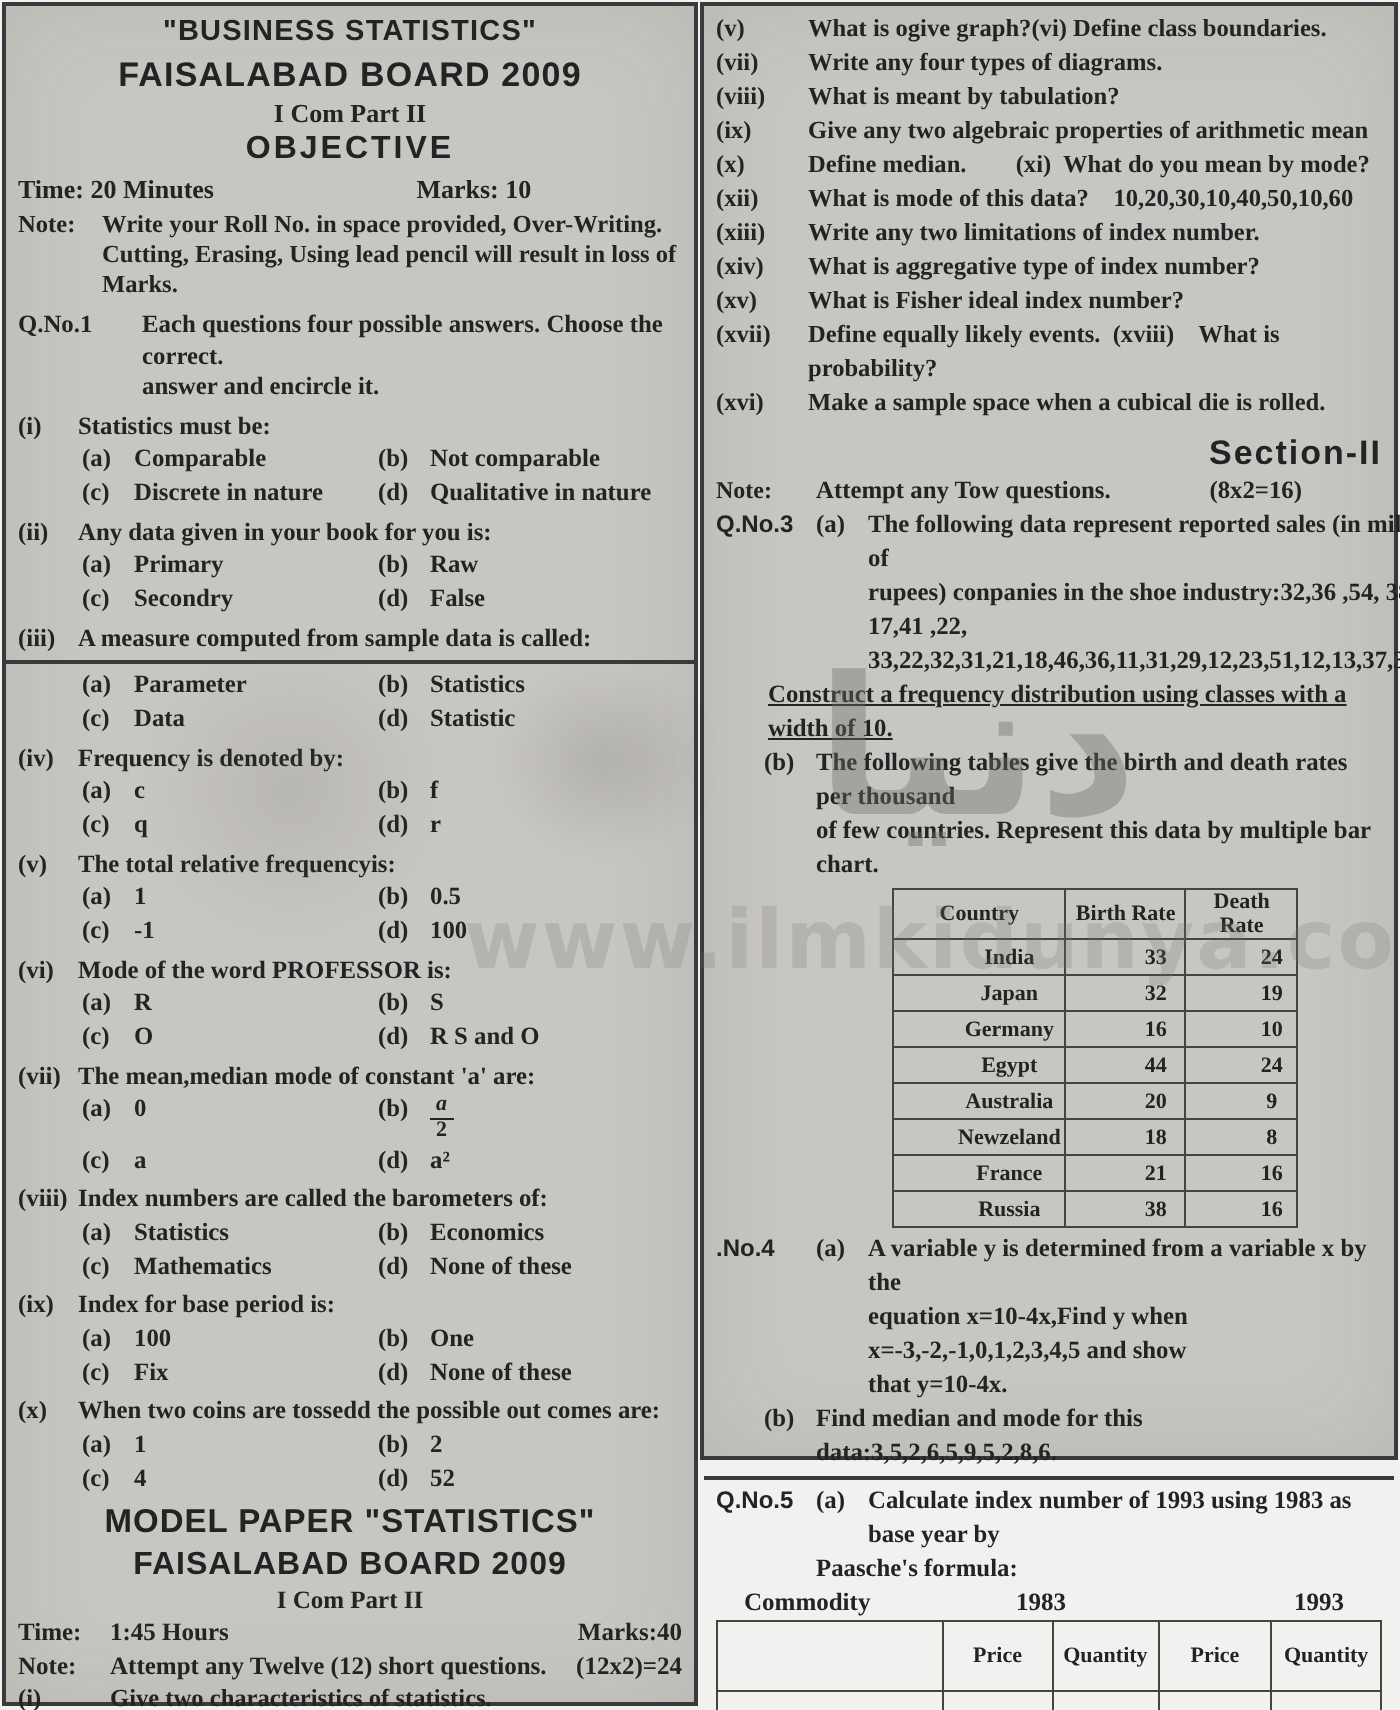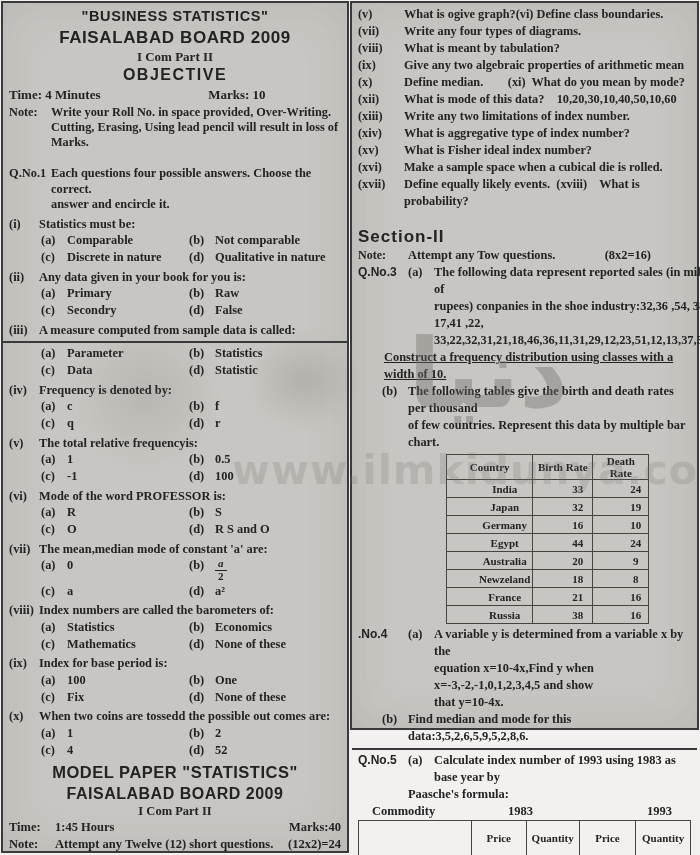--- a/index.html
+++ b/index.html
@@ -15,21 +15,21 @@
   .h-title2 { font:700 17px "Liberation Sans",sans-serif; line-height:23px; letter-spacing:.6px; text-align:center; }
   .h-part   { font:700 13px "Liberation Serif",serif; line-height:15px; text-align:center; }
   .h-obj    { font:700 16px "Liberation Sans",sans-serif; line-height:21px; letter-spacing:1.5px; text-align:center; }
 
   .tm { font:700 13px "Liberation Serif",serif; line-height:16px; margin-top:2px; display:flex; }
   .tm .left-part { width:60%; }
   .note { display:flex; font:700 12.3px "Liberation Serif",serif; line-height:15px; margin-top:2px; }
   .note-label { width:42px; flex:none; }
   .note-body div { line-height:15px; }
 
-  .q1 { display:flex; font:700 12.4px "Liberation Serif",serif; line-height:15.5px; margin-top:16px; }
+  .q1 { display:flex; font:700 12.4px "Liberation Serif",serif; line-height:15.5px; margin-top:5px;gap:20px; }
   .q1-label { width:42px; flex:none; }
 
   
   .mcq { margin-top:3px; font-weight:700; }
   .mcq-q { display:flex; font-size:12.4px; line-height:16px; }
   .mcq-num { width:30px; flex:none; }
   .opts { display:grid; grid-template-columns:148px 1fr; padding-left:32px; }
   .opt { display:flex; font-size:12.4px; line-height:15.5px; margin-top:1.5px; }
   .ol { width:26px; flex:none; }
   .full-rule { border-top:2px solid #3a393b; margin-left:-6px; margin-right:-6px; padding-left:38px; margin-top:3px; padding-top:2px; }
@@ -43,21 +43,21 @@
   .mp-row { display:flex; font:700 12.5px "Liberation Serif",serif; line-height:16px; margin-top:1px; }
   .mp-label { width:46px; flex:none; }
   .mp-fill { flex:1; }
   .sqL { display:flex; font:700 12.3px "Liberation Serif",serif; line-height:16.5px; }
   .sqL-num { width:46px; flex:none; }
 
   
   .sq { display:flex; font:700 12.3px "Liberation Serif",serif; line-height:17px; }
   .sq-num { width:46px; flex:none; }
   .sq-text { white-space:pre-wrap; }
-  .sec2 { font:700 17px "Liberation Sans",sans-serif; line-height:21px; letter-spacing:1px; text-align:left; margin-top:16px; }
+  .sec2 { font:700 17px "Liberation Sans",sans-serif; line-height:21px; letter-spacing:1px; text-align:right; margin-top:6px; }
   .qline { display:flex; font:700 12.4px "Liberation Serif",serif; line-height:17px; }
   .q-label { width:50px; flex:none; font-family:"Liberation Sans",sans-serif; font-size:12px; }
   .q-sub { width:26px; flex:none; }
   .q-lines div { line-height:17px; }
   .construct { font:700 12.4px "Liberation Serif",serif; line-height:17px; padding-left:26px;text-decoration:underline; }
 
   table { border-collapse:collapse; font:700 11px "Liberation Serif",serif; color:#232323; }
   td,th { border:1.5px solid #45443f; text-align:center; padding:0 2px; }
   #bd-table { margin:3px 0 2px 88px; }
   #bd-table th { height:19px; font-size:11px; }
@@ -88,21 +88,21 @@
 </head>
 <body>
 
 <div class="box" id="left-box">
   <div class="h-title1">"BUSINESS STATISTICS"</div>
   <div class="h-title2">FAISALABAD BOARD 2009</div>
   <div class="h-part">I Com Part II</div>
   <div class="h-obj">OBJECTIVE</div>
 
   <div class="tm">
-    <span class="left-part">Time: 4 Minutes</span>
+    <span class="left-part">Time: 20 Minutes</span>
     <span>Marks: 10</span>
   </div>
 
   <div class="note">
     <span class="note-label">Note:</span>
     <span class="note-body">
       <div>Write your Roll No. in space provided, Over-Writing.</div>
       <div>Cutting, Erasing, Using lead pencil will result in loss of</div>
       <div>Marks.</div>
     </span>
@@ -422,26 +422,26 @@
     </div>
   <div class="sq">
       <span class="sq-num">(xiv)</span>
       <span class="sq-text">What is aggregative type of index number?</span>
     </div>
   <div class="sq">
       <span class="sq-num">(xv)</span>
       <span class="sq-text">What is Fisher ideal index number?</span>
     </div>
   <div class="sq">
+      <span class="sq-num">(xvii)</span>
+      <span class="sq-text">Define equally likely events.  (xviii)    What is probability?</span>
+    </div>
+  <div class="sq">
       <span class="sq-num">(xvi)</span>
       <span class="sq-text">Make a sample space when a cubical die is rolled.</span>
-    </div>
-  <div class="sq">
-      <span class="sq-num">(xvii)</span>
-      <span class="sq-text">Define equally likely events.  (xviii)    What is probability?</span>
     </div>
 
   <div class="sec2">Section-II</div>
 
   <div class="qline">
     <span class="q-label" style="font-family:'Liberation Serif',serif">Note:</span>
     <span style="flex:1">Attempt any Tow questions.</span>
     <span style="padding-right:40px">(8x2=16)</span>
   </div>
 

